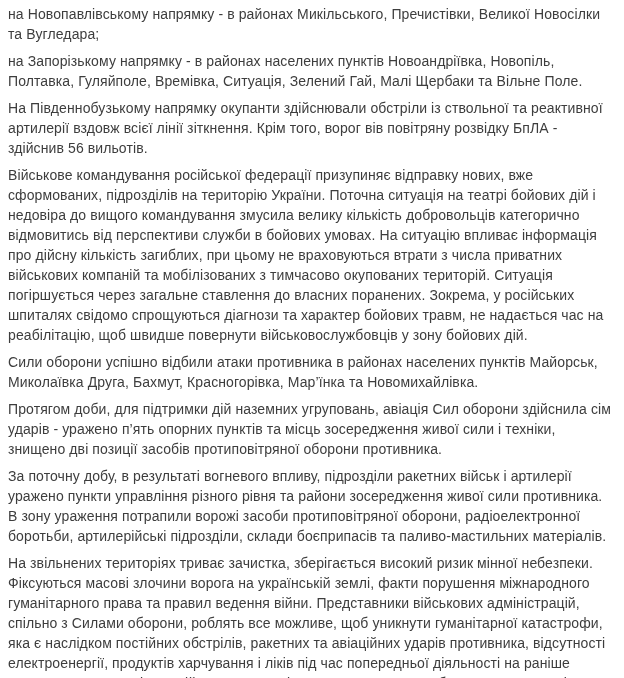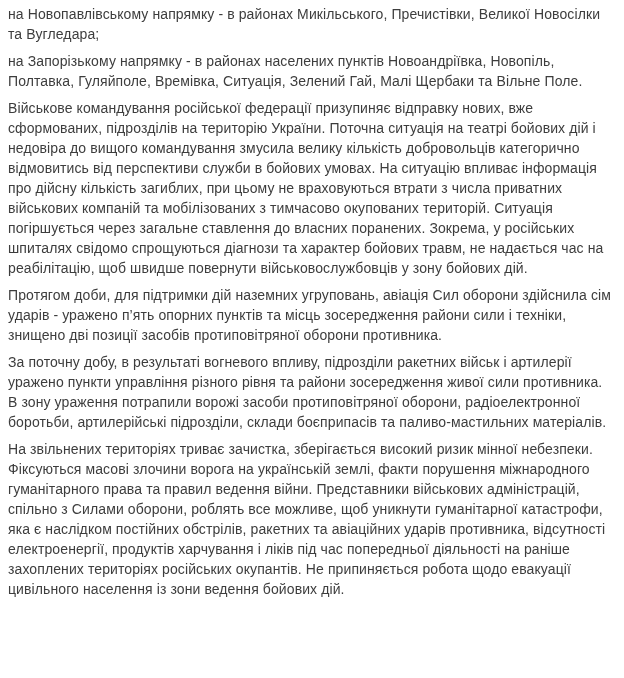--- a/index.html
+++ b/index.html
@@ -30,17 +30,19 @@
   .post-paragraph:last-child {
     margin-bottom: 0;
   }
 </style>
 </head>
 <body>
 
 <div class="post-body">
   <p class="post-paragraph">на Новопавлівському напрямку - в районах Микільського, Пречистівки, Великої Новосілки та Вугледара;</p>
   <p class="post-paragraph">на Запорізькому напрямку - в районах населених пунктів Новоандріївка, Новопіль, Полтавка, Гуляйполе, Времівка, Ситуація, Зелений Гай, Малі Щербаки та Вільне Поле.</p>
+  <p class="post-paragraph">На Південнобузькому напрямку окупанти здійснювали обстріли із ствольної та реактивної артилерії вздовж всієї лінії зіткнення. Крім того, ворог вів повітряну розвідку БпЛА - здійснив 56 вильотів.</p>
   <p class="post-paragraph">Військове командування російської федерації призупиняє відправку нових, вже сформованих, підрозділів на територію України. Поточна ситуація на театрі бойових дій і недовіра до вищого командування змусила велику кількість добровольців категорично відмовитись від перспективи служби в бойових умовах. На ситуацію впливає інформація про дійсну кількість загиблих, при цьому не враховуються втрати з числа приватних військових компаній та мобілізованих з тимчасово окупованих територій. Ситуація погіршується через загальне ставлення до власних поранених. Зокрема, у російських шпиталях свідомо спрощуються діагнози та характер бойових травм, не надається час на реабілітацію, щоб швидше повернути військовослужбовців у зону бойових дій.</p>
-  <p class="post-paragraph">Протягом доби, для підтримки дій наземних угруповань, авіація Сил оборони здійснила сім ударів - уражено п’ять опорних пунктів та місць зосередження райони сили і техніки, знищено дві позиції засобів протиповітряної оборони противника.</p>
+  <p class="post-paragraph">Сили оборони успішно відбили атаки противника в районах населених пунктів Майорськ, Миколаївка Друга, Бахмут, Красногорівка, Мар’їнка та Новомихайлівка.</p>
+  <p class="post-paragraph">Протягом доби, для підтримки дій наземних угруповань, авіація Сил оборони здійснила сім ударів - уражено п’ять опорних пунктів та місць зосередження живої сили і техніки, знищено дві позиції засобів протиповітряної оборони противника.</p>
   <p class="post-paragraph">За поточну добу, в результаті вогневого впливу, підрозділи ракетних військ і артилерії уражено пункти управління різного рівня та райони зосередження живої сили противника. В зону ураження потрапили ворожі засоби протиповітряної оборони, радіоелектронної боротьби, артилерійські підрозділи, склади боєприпасів та паливо-мастильних матеріалів.</p>
   <p class="post-paragraph">На звільнених територіях триває зачистка, зберігається високий ризик мінної небезпеки. Фіксуються масові злочини ворога на українській землі, факти порушення міжнародного гуманітарного права та правил ведення війни. Представники військових адміністрацій, спільно з Силами оборони, роблять все можливе, щоб уникнути гуманітарної катастрофи, яка є наслідком постійних обстрілів, ракетних та авіаційних ударів противника, відсутності електроенергії, продуктів харчування і ліків під час попередньої діяльності на раніше захоплених територіях російських окупантів. Не припиняється робота щодо евакуації цивільного населення із зони ведення бойових дій.</p>
 </div>
 
 </body></html>

